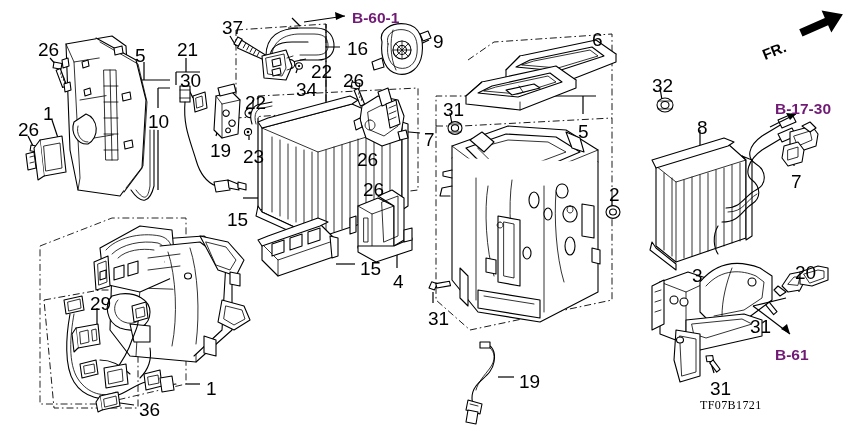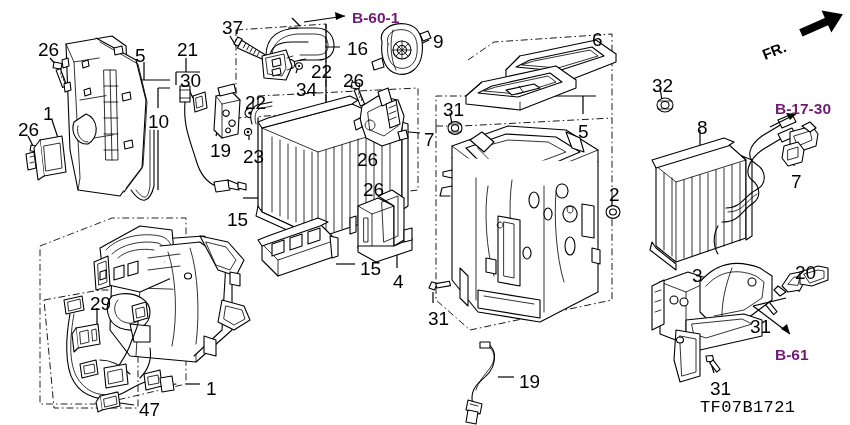--- a/index.html
+++ b/index.html
@@ -11,22 +11,22 @@
   .cal{
     position:absolute;font-family:"Liberation Sans",sans-serif;
     font-size:19px;color:#000;font-weight:400;line-height:1;
     white-space:nowrap;letter-spacing:0px;
   }
   .ref{
     position:absolute;font-family:"Liberation Sans",sans-serif;
     font-size:15.5px;font-weight:bold;color:#701a75;line-height:1;white-space:nowrap;
   }
   .code{
-    position:absolute;font-family:Liberation Mono, monospace;
-    font-size:17px;color:#000;letter-spacing:0.4px;white-space:nowrap;
+    position:absolute;font-family:Liberation Serif, serif;
+    font-size:12px;color:#000;letter-spacing:0.4px;white-space:nowrap;
   }
   .frlab{
     position:absolute;font-family:"Liberation Sans",sans-serif;
     font-size:15px;font-weight:bold;color:#000;white-space:nowrap;
     transform:rotate(-22deg);transform-origin:left bottom;
   }
 </style>
 </head>
 <body>
 
@@ -622,21 +622,21 @@
     <span class="cal" style="left:360px;top:259px">15</span>
     <span class="cal" style="left:393px;top:272px">4</span>
     <span class="cal" style="left:90px;top:294px">29</span>
     <span class="cal" style="left:692px;top:266px">3</span>
     <span class="cal" style="left:795px;top:263px">20</span>
     <span class="cal" style="left:428px;top:309px">31</span>
     <span class="cal" style="left:750px;top:317px">31</span>
     <span class="cal" style="left:206px;top:379px">1</span>
     <span class="cal" style="left:519px;top:372px">19</span>
     <span class="cal" style="left:710px;top:379px">31</span>
-    <span class="cal" style="left:139px;top:400px">47</span>
+    <span class="cal" style="left:139px;top:400px">36</span>
   </div>
 
   <div>
     <span class="ref" style="left:352px;top:10px">B-60-1</span>
     <span class="ref" style="left:775px;top:101px">B-17-30</span>
     <span class="ref" style="left:775px;top:347px">B-61</span>
   </div>
 
   <span class="frlab" style="left:766px;top:46px">FR.</span>
 

